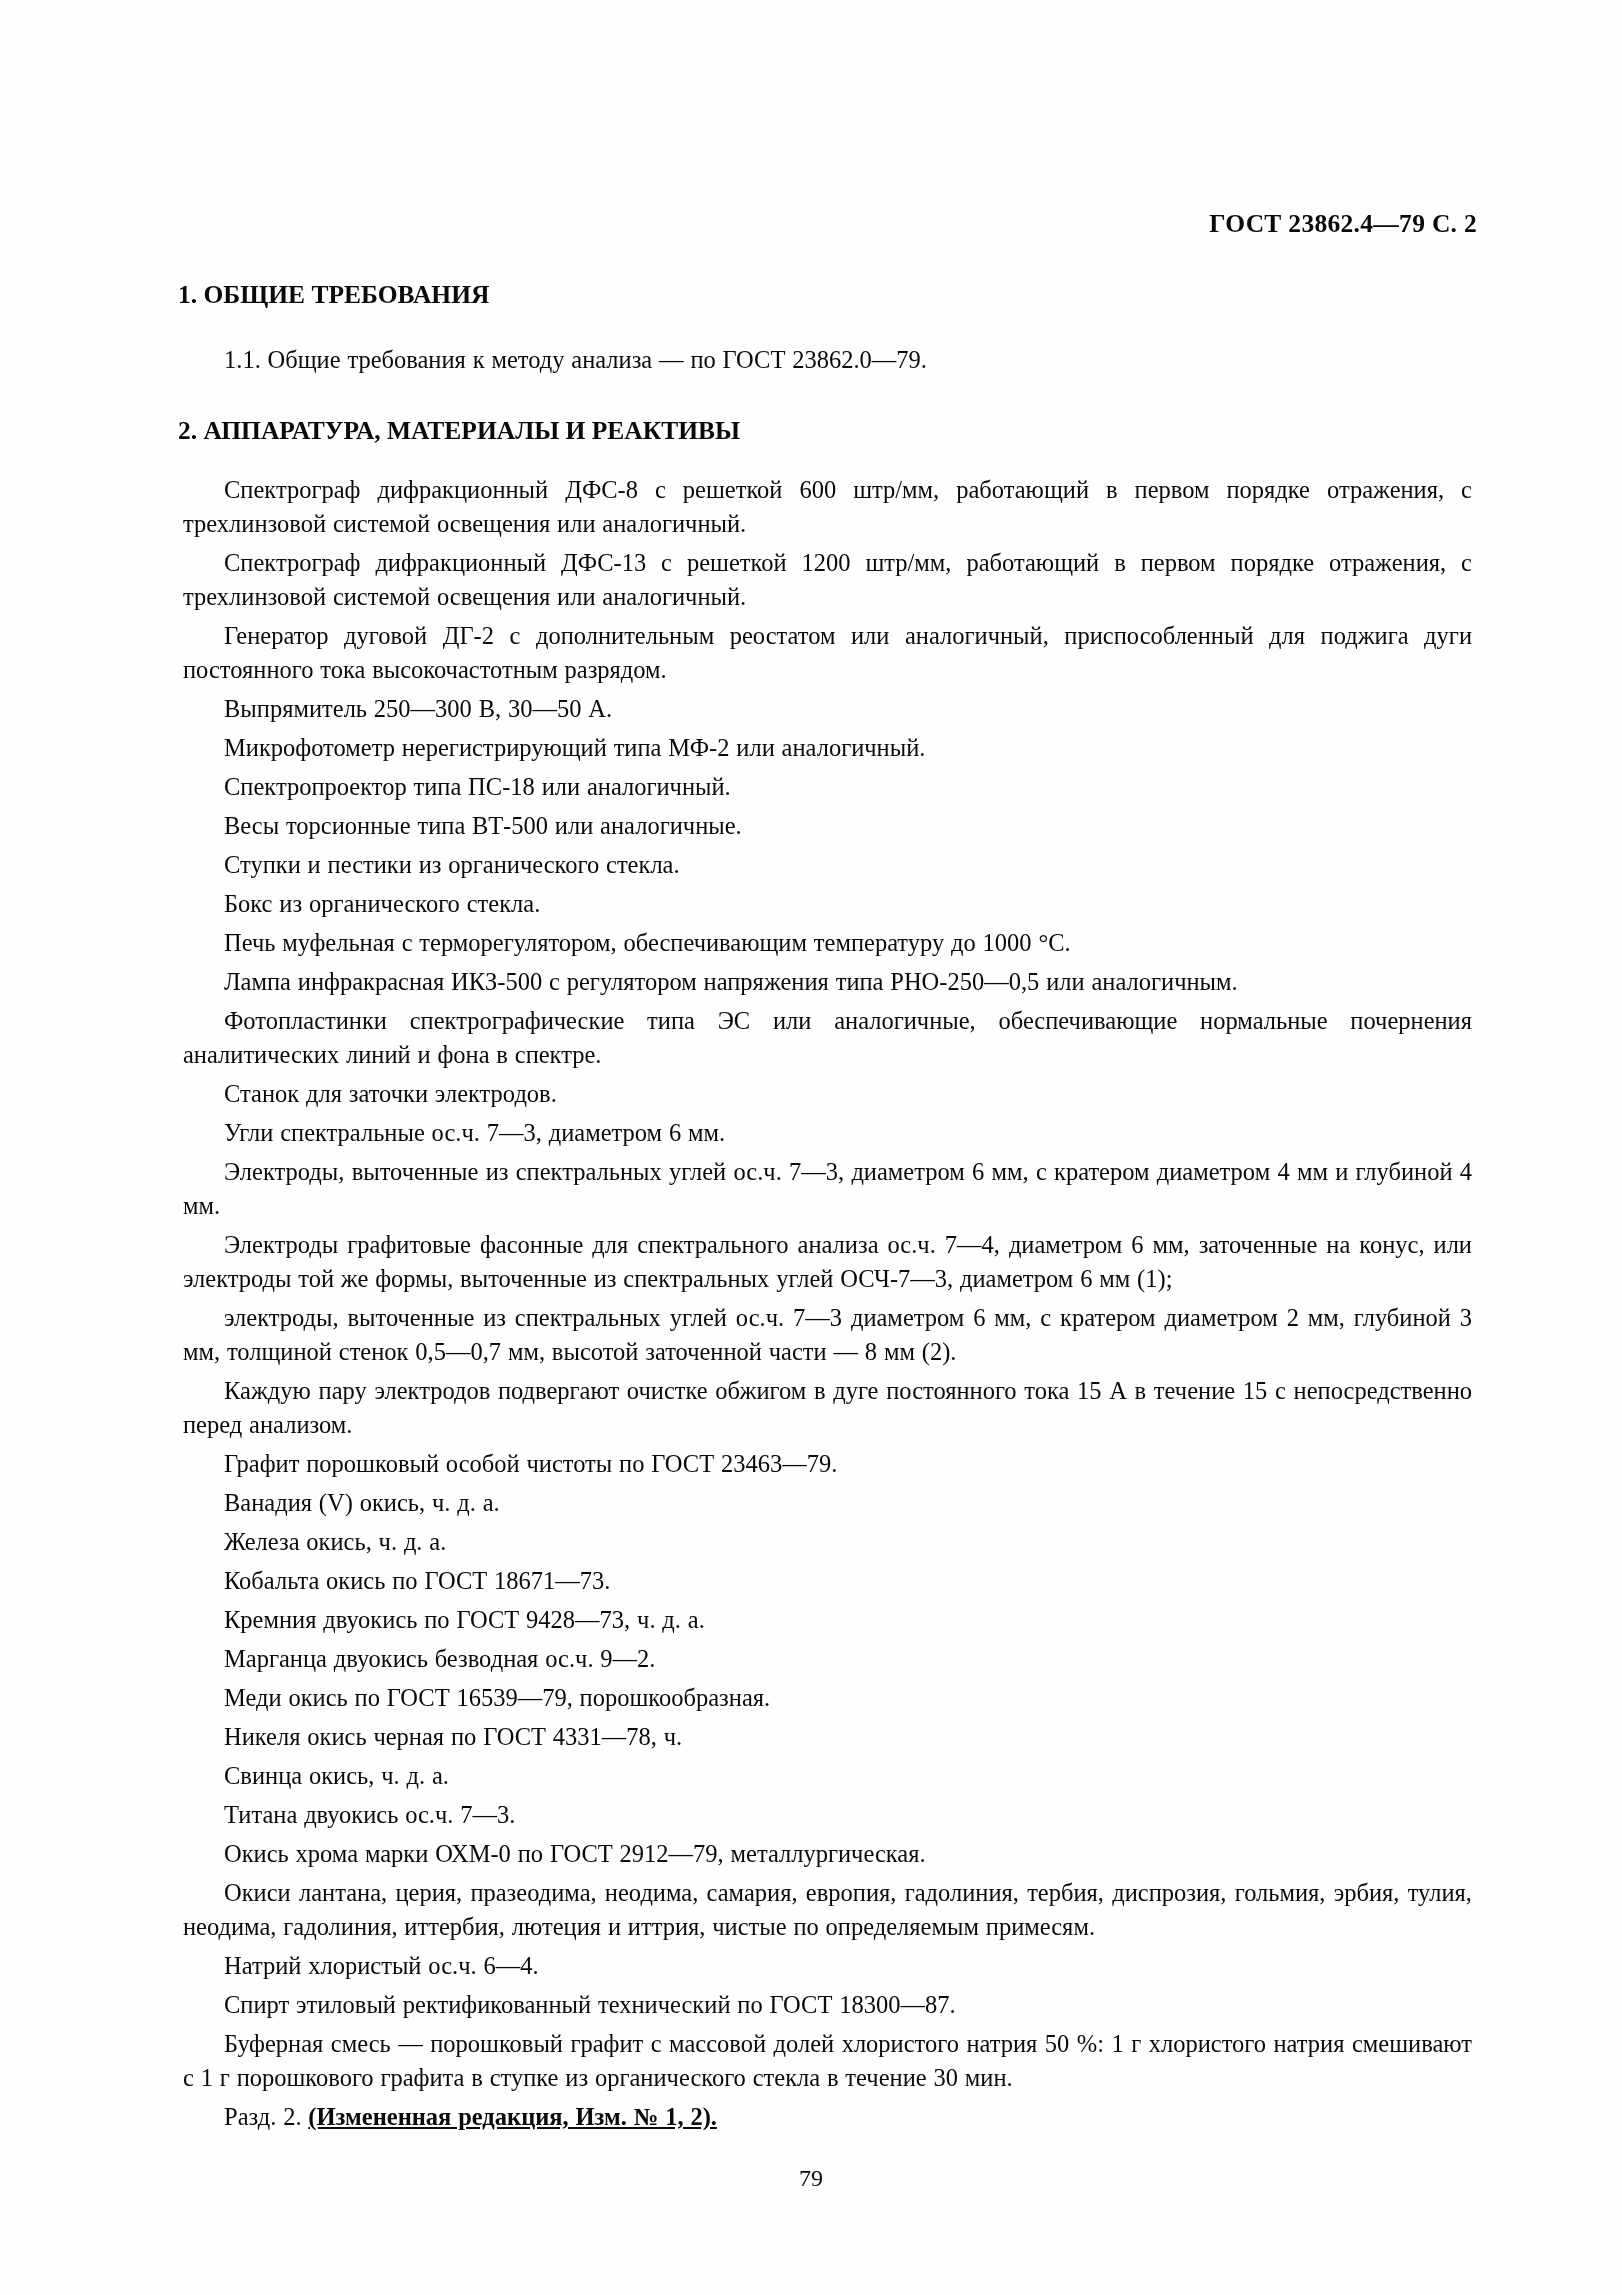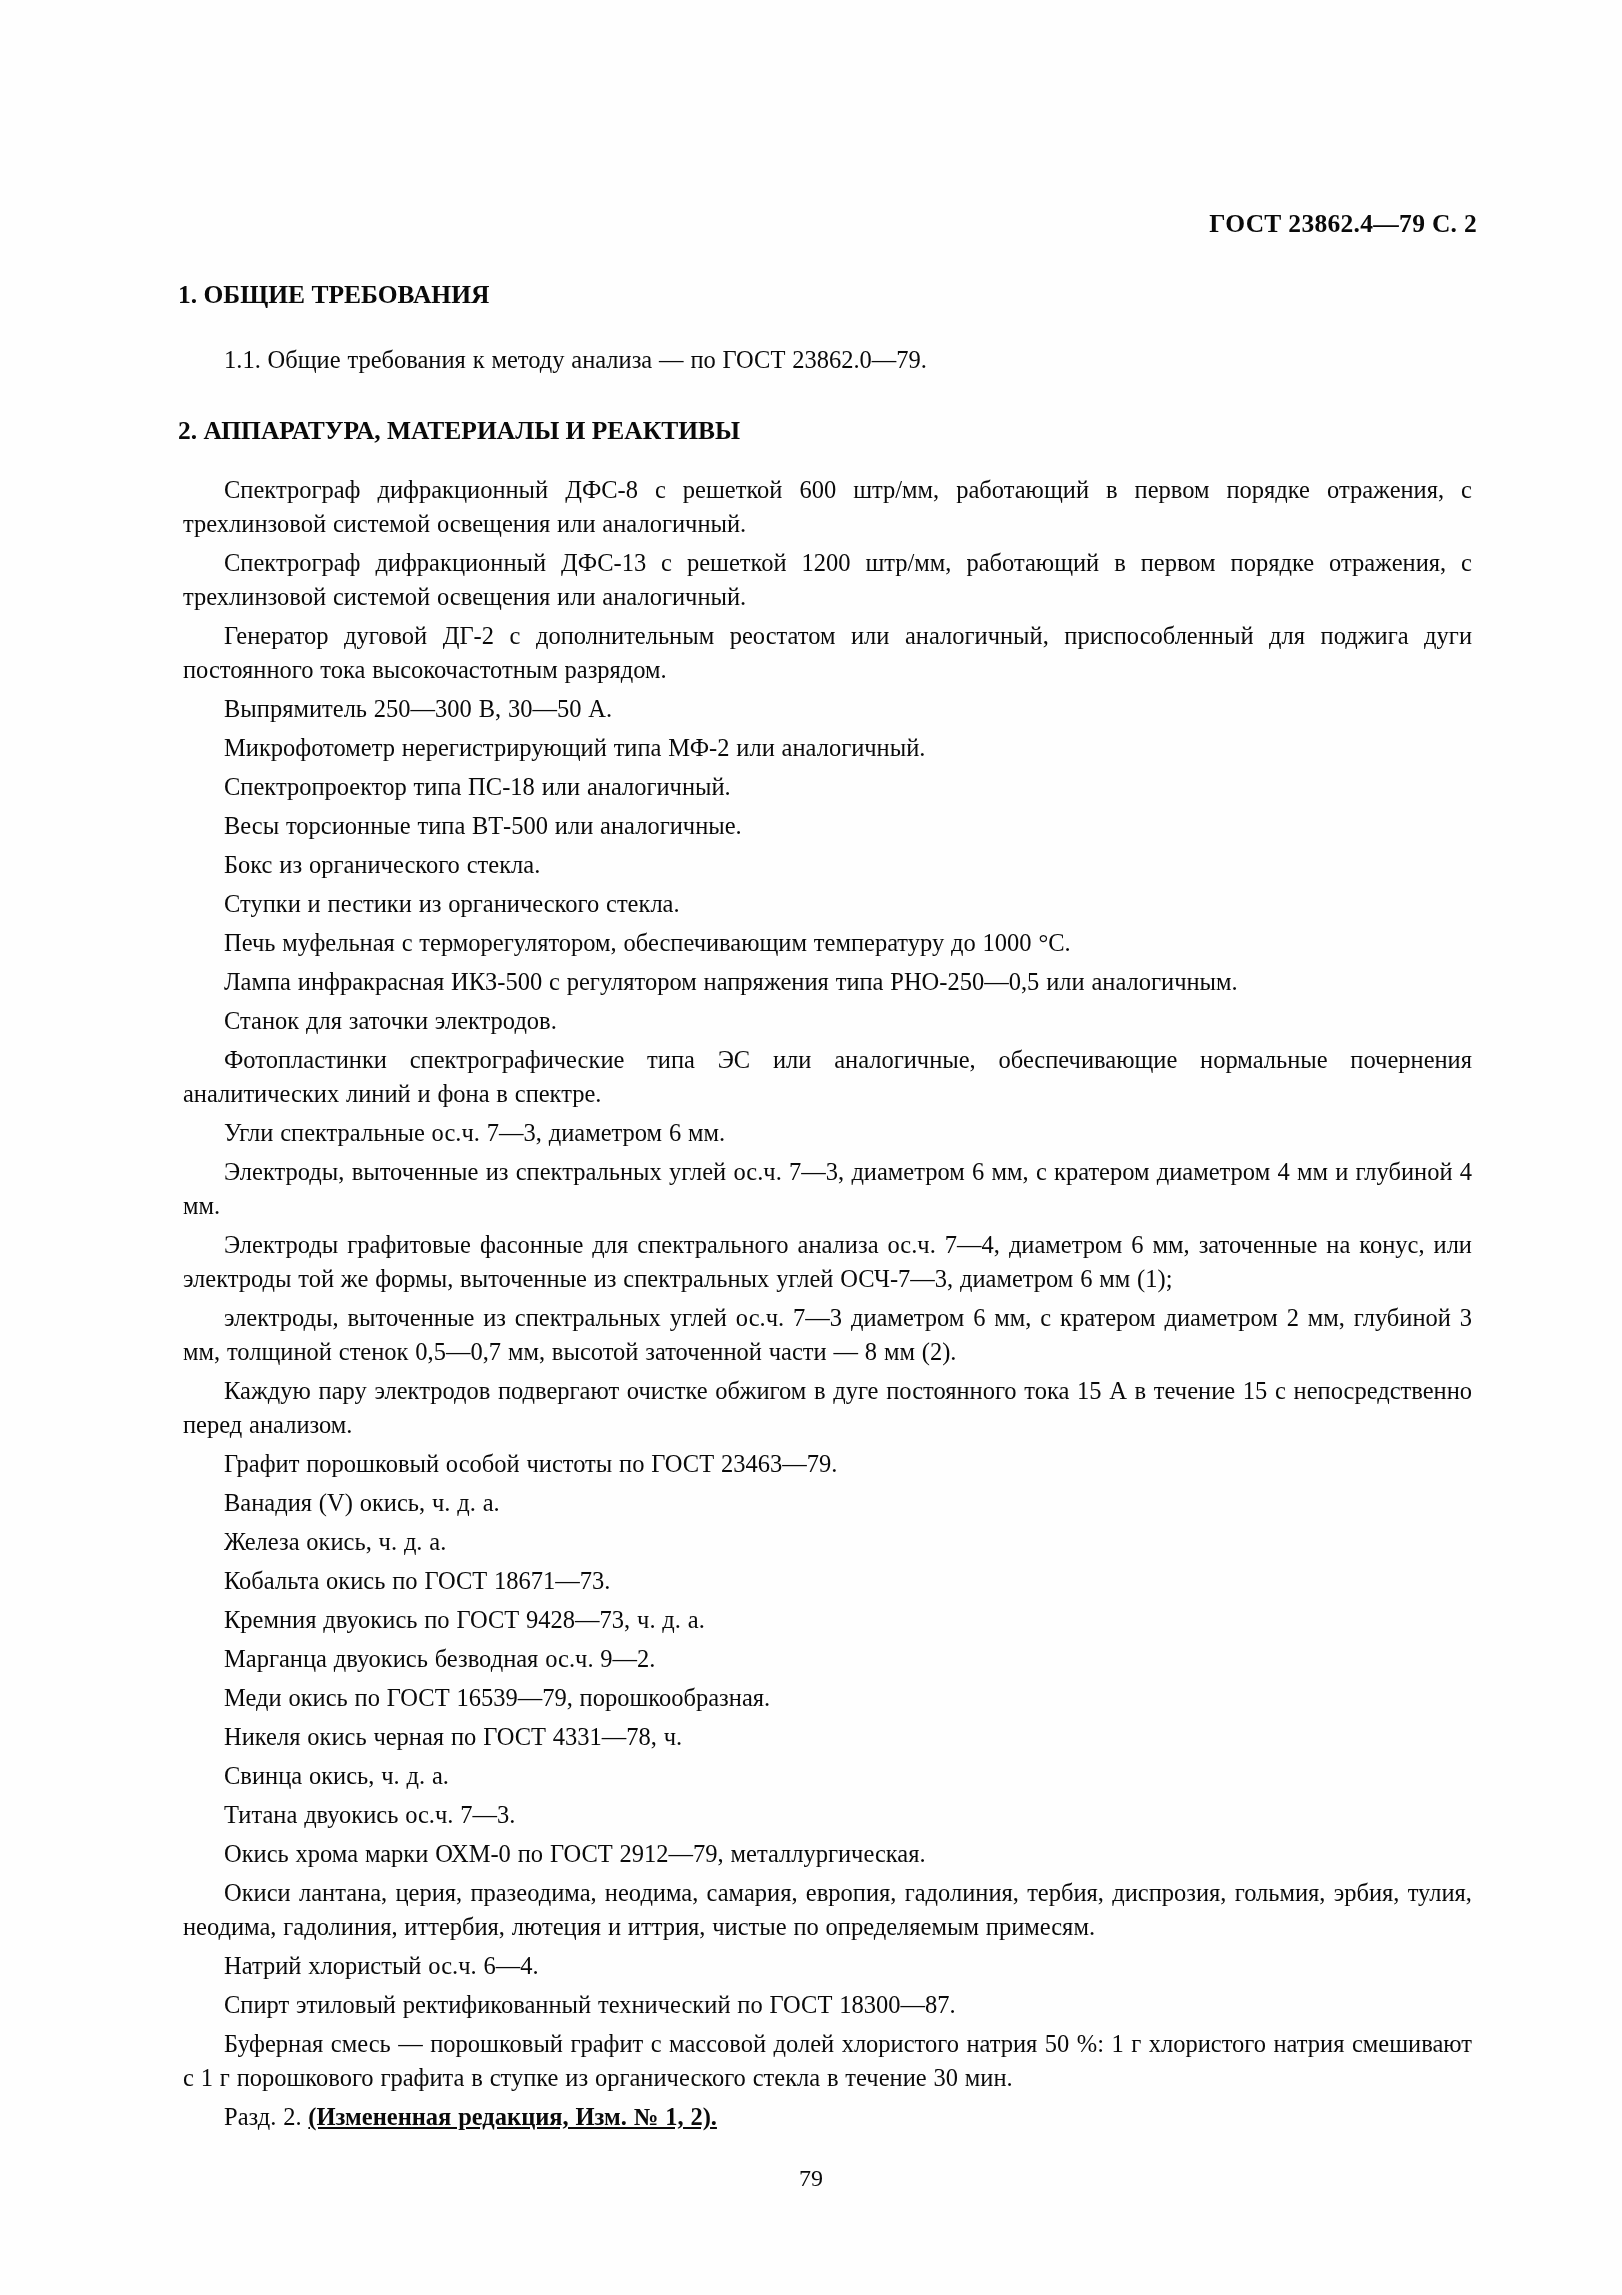--- a/index.html
+++ b/index.html
@@ -75,26 +75,26 @@
 
     <div class="section-heading second">2. АППАРАТУРА, МАТЕРИАЛЫ И РЕАКТИВЫ</div>
 
     <p class="para">Спектрограф дифракционный ДФС-8 с решеткой 600 штр/мм, работающий в первом порядке отражения, с трехлинзовой системой освещения или аналогичный.</p>
     <p class="para">Спектрограф дифракционный ДФС-13 с решеткой 1200 штр/мм, работающий в первом порядке отражения, с трехлинзовой системой освещения или аналогичный.</p>
     <p class="para">Генератор дуговой ДГ-2 с дополнительным реостатом или аналогичный, приспособленный для поджига дуги постоянного тока высокочастотным разрядом.</p>
     <p class="para">Выпрямитель 250—300 В, 30—50 А.</p>
     <p class="para">Микрофотометр нерегистрирующий типа МФ-2 или аналогичный.</p>
     <p class="para">Спектропроектор типа ПС-18 или аналогичный.</p>
     <p class="para">Весы торсионные типа ВТ-500 или аналогичные.</p>
+    <p class="para">Ступки и пестики из органического стекла.</p>
     <p class="para">Бокс из органического стекла.</p>
-    <p class="para">Ступки и пестики из органического стекла.</p>
     <p class="para">Печь муфельная с терморегулятором, обеспечивающим температуру до 1000 °С.</p>
     <p class="para">Лампа инфракрасная ИКЗ-500 с регулятором напряжения типа РНО-250—0,5 или аналогичным.</p>
+    <p class="para">Фотопластинки спектрографические типа ЭС или аналогичные, обеспечивающие нормальные почернения аналитических линий и фона в спектре.</p>
     <p class="para">Станок для заточки электродов.</p>
-    <p class="para">Фотопластинки спектрографические типа ЭС или аналогичные, обеспечивающие нормальные почернения аналитических линий и фона в спектре.</p>
     <p class="para">Угли спектральные ос.ч. 7—3, диаметром 6 мм.</p>
     <p class="para">Электроды, выточенные из спектральных углей ос.ч. 7—3, диаметром 6 мм, с кратером диаметром 4 мм и глубиной 4 мм.</p>
     <p class="para">Электроды графитовые фасонные для спектрального анализа ос.ч. 7—4, диаметром 6 мм, заточенные на конус, или электроды той же формы, выточенные из спектральных углей ОСЧ-7—3, диаметром 6 мм (1);</p>
     <p class="para">электроды, выточенные из спектральных углей ос.ч. 7—3 диаметром 6 мм, с кратером диаметром 2 мм, глубиной 3 мм, толщиной стенок 0,5—0,7 мм, высотой заточенной части — 8 мм (2).</p>
     <p class="para">Каждую пару электродов подвергают очистке обжигом в дуге постоянного тока 15 А в течение 15 с непосредственно перед анализом.</p>
     <p class="para">Графит порошковый особой чистоты по ГОСТ 23463—79.</p>
     <p class="para">Ванадия (V) окись, ч. д. а.</p>
     <p class="para">Железа окись, ч. д. а.</p>
     <p class="para">Кобальта окись по ГОСТ 18671—73.</p>
     <p class="para">Кремния двуокись по ГОСТ 9428—73, ч. д. а.</p>

